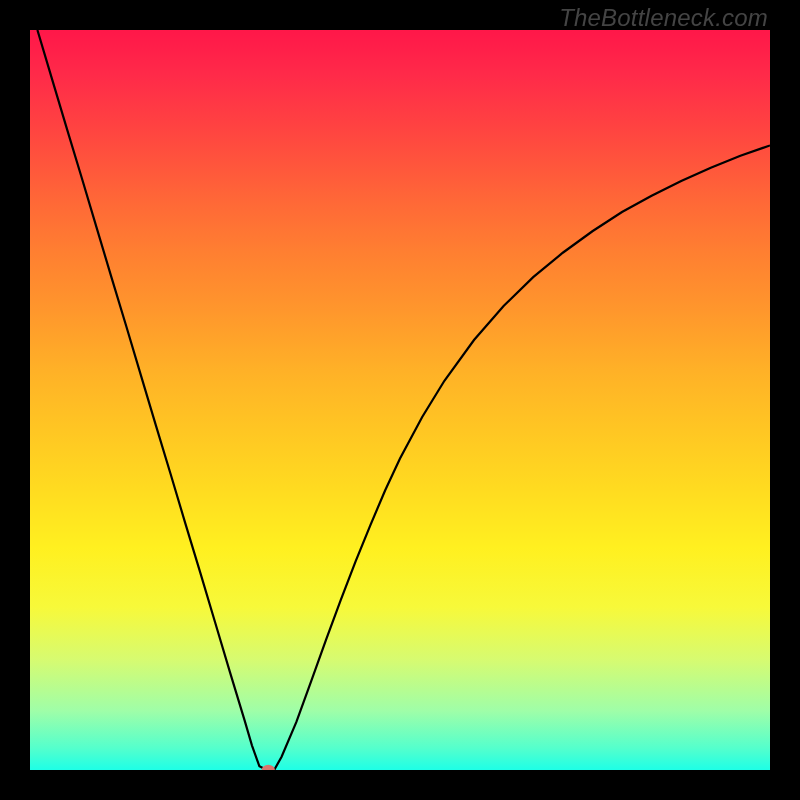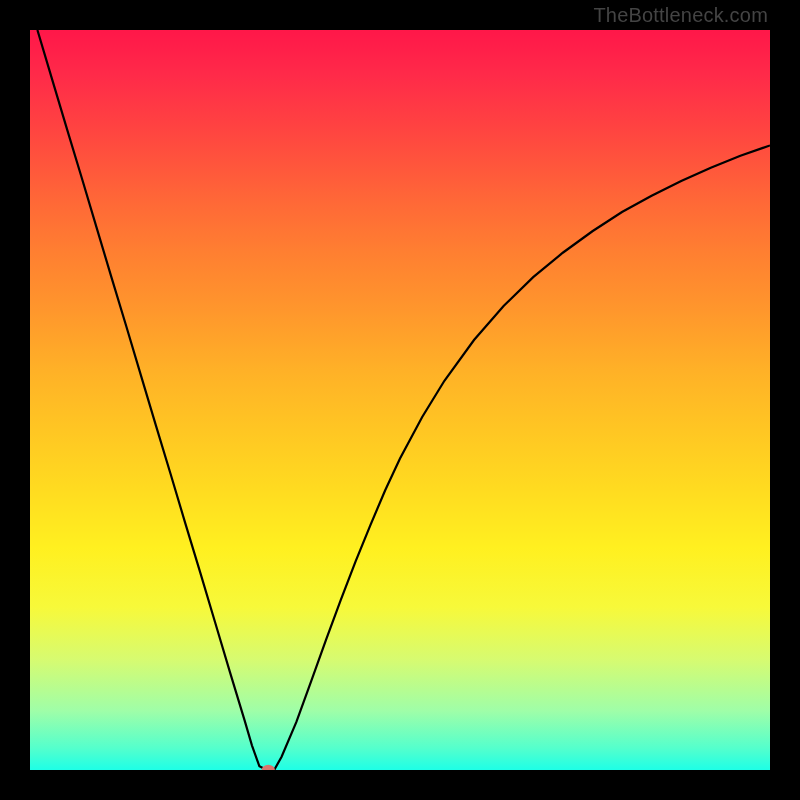--- a/index.html
+++ b/index.html
@@ -38,23 +38,24 @@
     left: 0;
     top: 0;
     width: 100%;
     height: 100%;
   }
   .watermark {
     position: absolute;
     top: 4px;
     right: 32px;
     color: #444;
-    font-size: 20px;
+    font-size: 24px;
     font-weight: 500;
     letter-spacing: 0.2px;
+    font-style: italic;
   }
 </style>
 </head>
 <body>
 
 <div class="chart-container">
   <div class="watermark">TheBottleneck.com</div>
   <div class="plot-area">
     <svg class="curve-svg" viewBox="0 0 100 100" preserveAspectRatio="none">
       <path d="M1.000 0.000 L3.000 6.700 L5.000 13.400 L7.000 20.000 L9.000 26.700 L11.000 33.400 L13.000 40.000 L15.000 46.700 L17.000 53.400 L19.000 60.000 L21.000 66.700 L23.000 73.300 L25.000 80.000 L27.000 86.700 L29.000 93.300 L30.000 96.700 L31.000 99.500 L32.000 100.000 L33.000 100.000 L34.000 98.200 L36.000 93.500 L38.000 88.000 L40.000 82.400 L42.000 77.000 L44.000 71.800 L46.000 66.900 L48.000 62.200 L50.000 57.900 L53.000 52.300 L56.000 47.400 L60.000 41.900 L64.000 37.300 L68.000 33.400 L72.000 30.100 L76.000 27.200 L80.000 24.600 L84.000 22.400 L88.000 20.400 L92.000 18.600 L96.000 17.000 L100.000 15.600" fill="none" stroke="#000000" stroke-width="2.2" vector-effect="non-scaling-stroke"></path>

